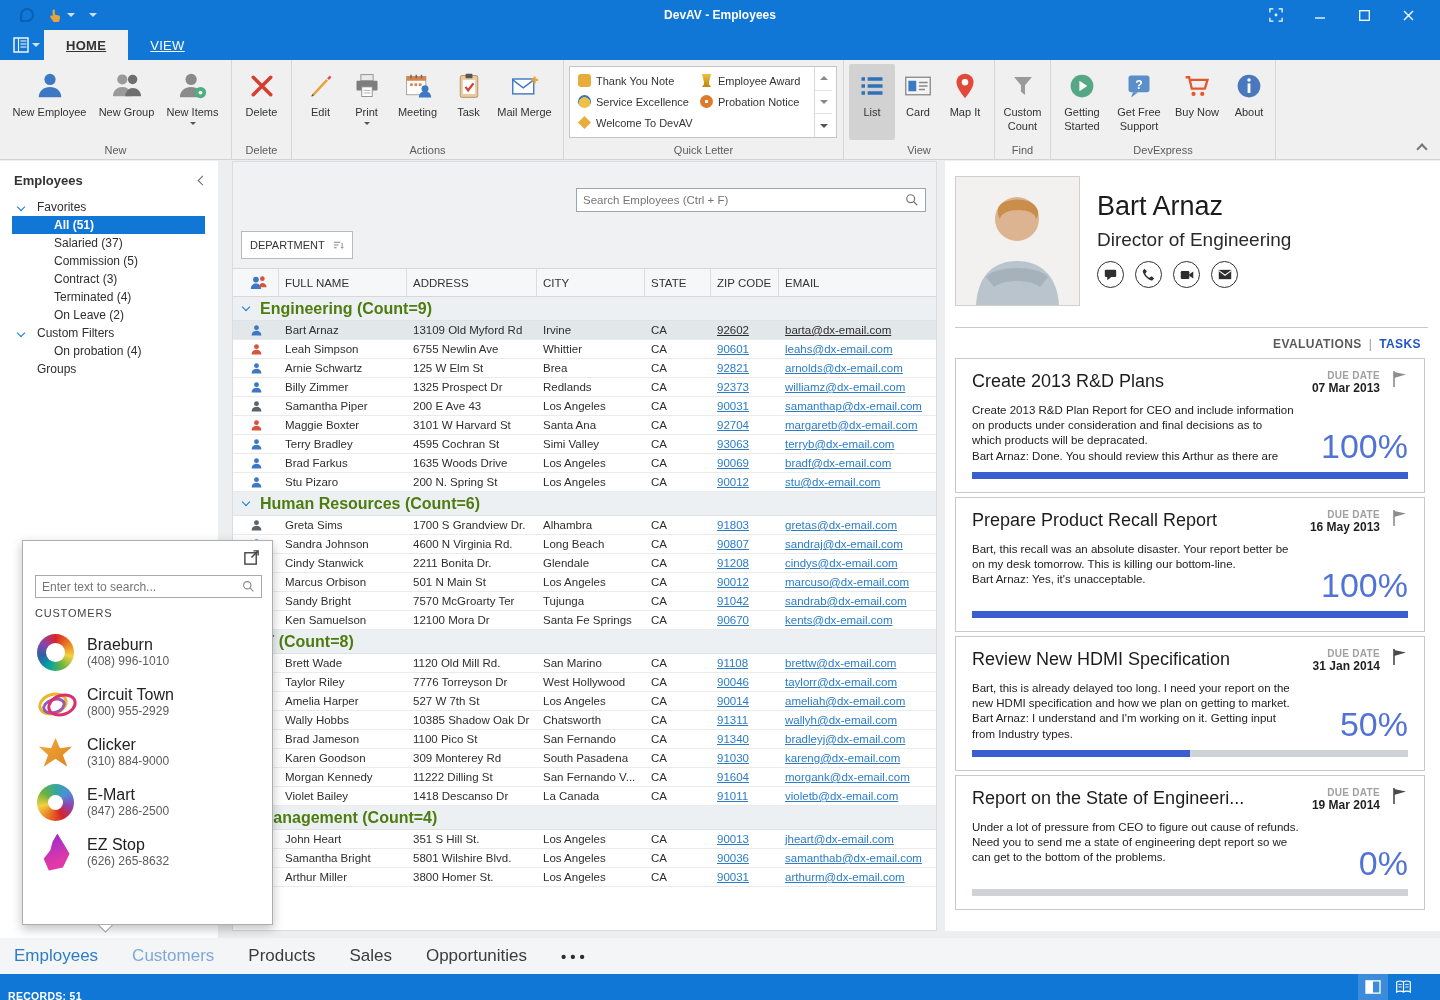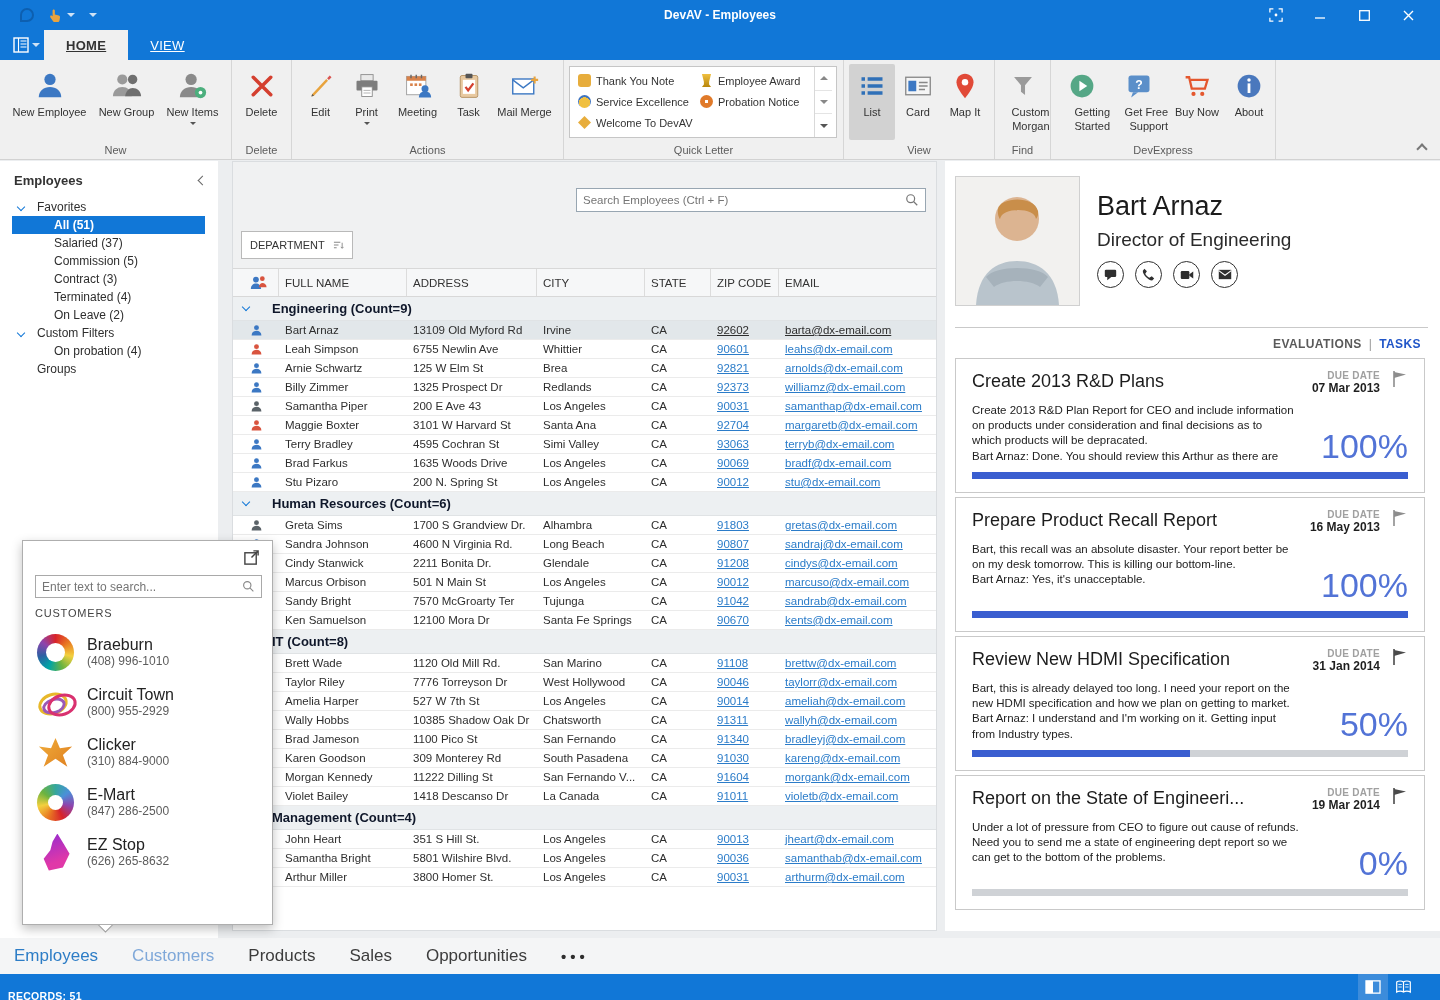--- a/index.html
+++ b/index.html
@@ -23,21 +23,21 @@
   .rtab { height:30px; padding:0 22px; display:flex; align-items:center; font-size:13px; letter-spacing:.3px; color:#fff;text-decoration:underline; }
   .rtab.active { background:#f0f0f0; color:#333; font-weight:bold; }
 
   
   #ribbon { position:absolute; top:60px; left:0; width:1440px; height:100px; background:#f0f0f0; border-bottom:1px solid #d2d2d2; display:flex; }
   .rgroup { position:relative; height:100%; border-right:1px solid #d6d6d6; padding-top:4px; }
   .rcap { position:absolute; bottom:3px; left:0; right:0; text-align:center; font-size:11px; color:#5b5b5b; }
   .rbody { display:flex; justify-content:center; align-items:flex-start; height:78px; }
   .rbtn { display:flex; flex-direction:column; align-items:center; padding-top:4px; height:76px; border-radius:2px; }
   .rbtn .ric { height:36px; display:flex; align-items:center; justify-content:center; }
-  .rbtn .rlbl { font-size:11px; color:#333; text-align:right; line-height:1.25; margin-top:2px; }
+  .rbtn .rlbl { font-size:11px; color:#333; text-align:center; line-height:1.25; margin-top:2px; }
   .rbtn.selected { background:#d2d2d2; }
   .rbtn .ddc { width:0;height:0;border-left:3.5px solid transparent;border-right:3.5px solid transparent;border-top:3.5px solid #555; margin-top:2px;}
   
   #gallery { width:268px; height:72px; background:#fff; border:1px solid #c6c6c6; margin-top:2px; display:flex; }
   #gallery-items { display:flex; flex-direction:column; flex-wrap:wrap; height:66px; margin-top:3px; width:244px; overflow:hidden; }
   .qli { width:120px; height:21px; display:flex; align-items:center; gap:5px; padding-left:8px; font-size:11px; color:#333; white-space:nowrap; }
   .qlic { width:13px; height:13px; border-radius:3px; flex:0 0 auto; }
   .ql-thumb { background:radial-gradient(circle at 40% 40%, #f3c75c, #d89а2e 80%); background-color:#e7ad3c; }
   .ql-medal { background:radial-gradient(circle at 50% 60%, #f0c040 55%, #3f74c0 56%); border-radius:50%; }
   .ql-welcome { background:#e7ad3c; clip-path:polygon(50% 0,100% 50%,50% 100%,0 50%); }
@@ -62,22 +62,22 @@
 
   
   #gridpanel { position:absolute; top:161px; left:232px; width:705px; height:770px; background:#fff; border:1px solid #dadde0; overflow:hidden; }
   #gtop { position:relative; height:135px; background:#f0f1f2; border-bottom:1px solid #d8d8d8; }
   #gsearch { position:absolute; left:343px; top:26px; width:350px; height:24px; background:#fff; border:1px solid #98a6b2; display:flex; align-items:center; }
   #gsearch input { flex:1; border:none; outline:none; font-size:11.5px; color:#444; padding:0 6px; font-family:inherit; background:transparent; }
   #gchip { position:absolute; left:8px; top:69px; width:112px; height:28px; background:#fff; border:1px solid #b9b9b9; display:flex; align-items:center; justify-content:space-between; padding:0 8px; font-size:11px; color:#333; }
   #ghead { position:absolute; left:0; bottom:0; width:100%; height:28px; background:#f6f7f8; border-top:1px solid #d8d8d8; display:flex; align-items:stretch; }
   .hc { display:flex; align-items:center; font-size:11.5px; color:#333; border-right:1px solid #dcdcdc; padding-left:6px; }
   .c-i{width:46px; justify-content:center;} .c-n{width:128px;} .c-a{width:130px;} .c-c{width:108px;} .c-s{width:66px;} .c-z{width:68px;} .c-e{flex:1; border-right:none;}
-  .ggroup { height:24px; background:#edf0f2; border-bottom:1px solid #e0e3e5; display:flex; align-items:center; gap:23px; padding-left:10px;
-    font-size:13px; font-weight:bold; color:#0f172a; }
+  .ggroup { height:24px; background:#edf0f2; border-bottom:1px solid #e0e3e5; display:flex; align-items:center; gap:11px; padding-left:10px;
+    font-size:16px; font-weight:bold; color:#4d7c0f; }
   .gchv { width:6px;height:6px;border-right:1.7px solid #1177d7;border-bottom:1.7px solid #1177d7;transform:rotate(45deg); margin-top:-3px; }
   .grow { height:19px; display:flex; align-items:stretch; border-bottom:1px solid #ebebeb; background:#fff; }
   .grow.sel { background:#e2e7ea; }
   .grow .c { display:flex; align-items:center; font-size:11.5px; color:#2e2e2e; padding-left:6px; overflow:hidden; white-space:nowrap; }
   .grow .ci { width:46px; justify-content:center; padding-left:0; }
   .grow .cn{width:128px;} .grow .ca{width:130px;} .grow .cc{width:108px;} .grow .cs{width:66px;} .grow .cz{width:68px;} .grow .ce{flex:1;}
   .lnk { color:#2b7cc9; text-decoration:underline; cursor:pointer; }
   .grow.sel .lnk { color:#2e2e2e; }
   .pi { width:13px; height:13px; }
   .pi-blue { color:#3c78c3; } .pi-red { color:#d9543f; } .pi-gray { color:#5a6268; }
@@ -403,21 +403,21 @@
     </div>
 
     <div class="rgroup" style="width:56px;">
       <div class="rbody">
         <div class="rbtn" style="width:54px;">
           <span class="ric">
               <svg width="26" height="26" viewBox="0 0 32 32">
                 <path d="M5 5h22l-8.5 10v12l-5-4v-8z" fill="#9a9a9a"></path>
               </svg>
             </span>
-          <span class="rlbl">Custom Morgan</span>
+          <span class="rlbl">Custom Count</span>
         </div>
       </div>
       <div class="rcap">Find</div>
     </div>
 
     <div class="rgroup" style="width:225px;">
       <div class="rbody">
         <div class="rbtn" style="width:56px;">
           <span class="ric">
               <svg width="28" height="28" viewBox="0 0 32 32">

